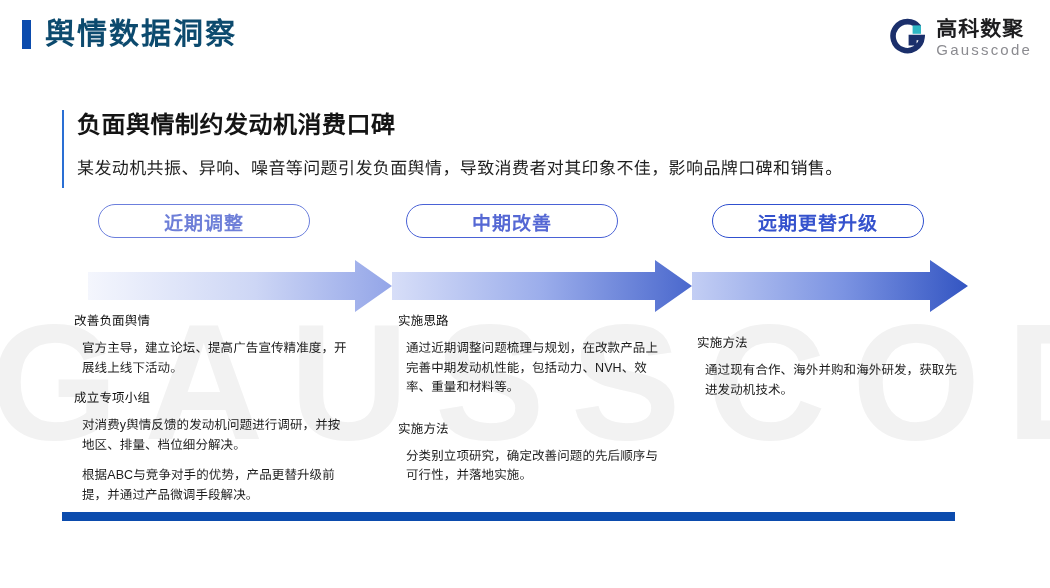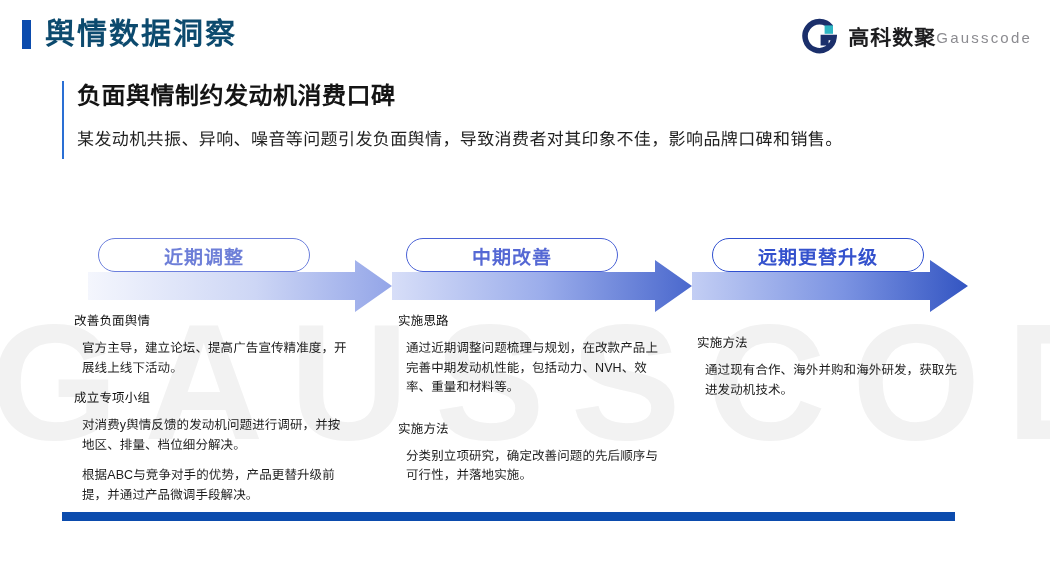--- a/index.html
+++ b/index.html
@@ -39,40 +39,40 @@
   .hdr-title{
     position:absolute;left:45px;top:15px;
     font-size:30px;font-weight:700;color:#0c4a6e;
     letter-spacing:2px;
     line-height:38px;
   }
 
   
   .logo{position:absolute;right:18px;top:14px;height:46px;display:flex;align-items:center;gap:9px;}
   .logo-mark{position:relative;width:38px;height:38px;flex:none;}
-  .logo-txt{display:flex;flex-direction:row;justify-content:center;line-height:1;}
+  .logo-txt{display:flex;flex-direction:column;justify-content:center;line-height:1;}
   .logo-cn{font-size:21px;font-weight:700;color:#1d1d1f;letter-spacing:1px;}
   .logo-en{font-size:15px;color:#8b8b90;letter-spacing:2.2px;margin-top:3px;}
 
   
-  .lead{position:absolute;left:62px;top:79px;width:900px;z-index:5;}
+  .lead{position:absolute;left:62px;top:108px;width:900px;z-index:5;}
   .lead-rule{position:absolute;left:0;top:2px;width:2px;height:78px;background:#2a6fd4;}
   .lead-h{
     margin:0 0 0 15px;
     font-size:24px;font-weight:700;color:#141414;letter-spacing:.5px;
     line-height:34px;
   }
   .lead-p{
     margin:14px 0 0 15px;
     font-size:17px;color:#1f1f1f;letter-spacing:.4px;
     line-height:26px;
   }
 
   
-  .pills{position:absolute;left:0;top:238px;width:1050px;height:38px;z-index:6;}
+  .pills{position:absolute;left:0;top:204px;width:1050px;height:38px;z-index:6;}
   .pill{
     position:absolute;top:0;height:34px;
     border-radius:18px;
     display:flex;align-items:center;justify-content:center;
     font-size:19px;font-weight:700;letter-spacing:1px;
     background:#ffffff;
     box-sizing:border-box;
   }
   .pill-1{left:98px;width:212px;border:1.6px solid #6c7fdd;color:#6e7fd8;}
   .pill-2{left:406px;width:212px;border:1.6px solid #4a62d6;color:#5568d4;}

